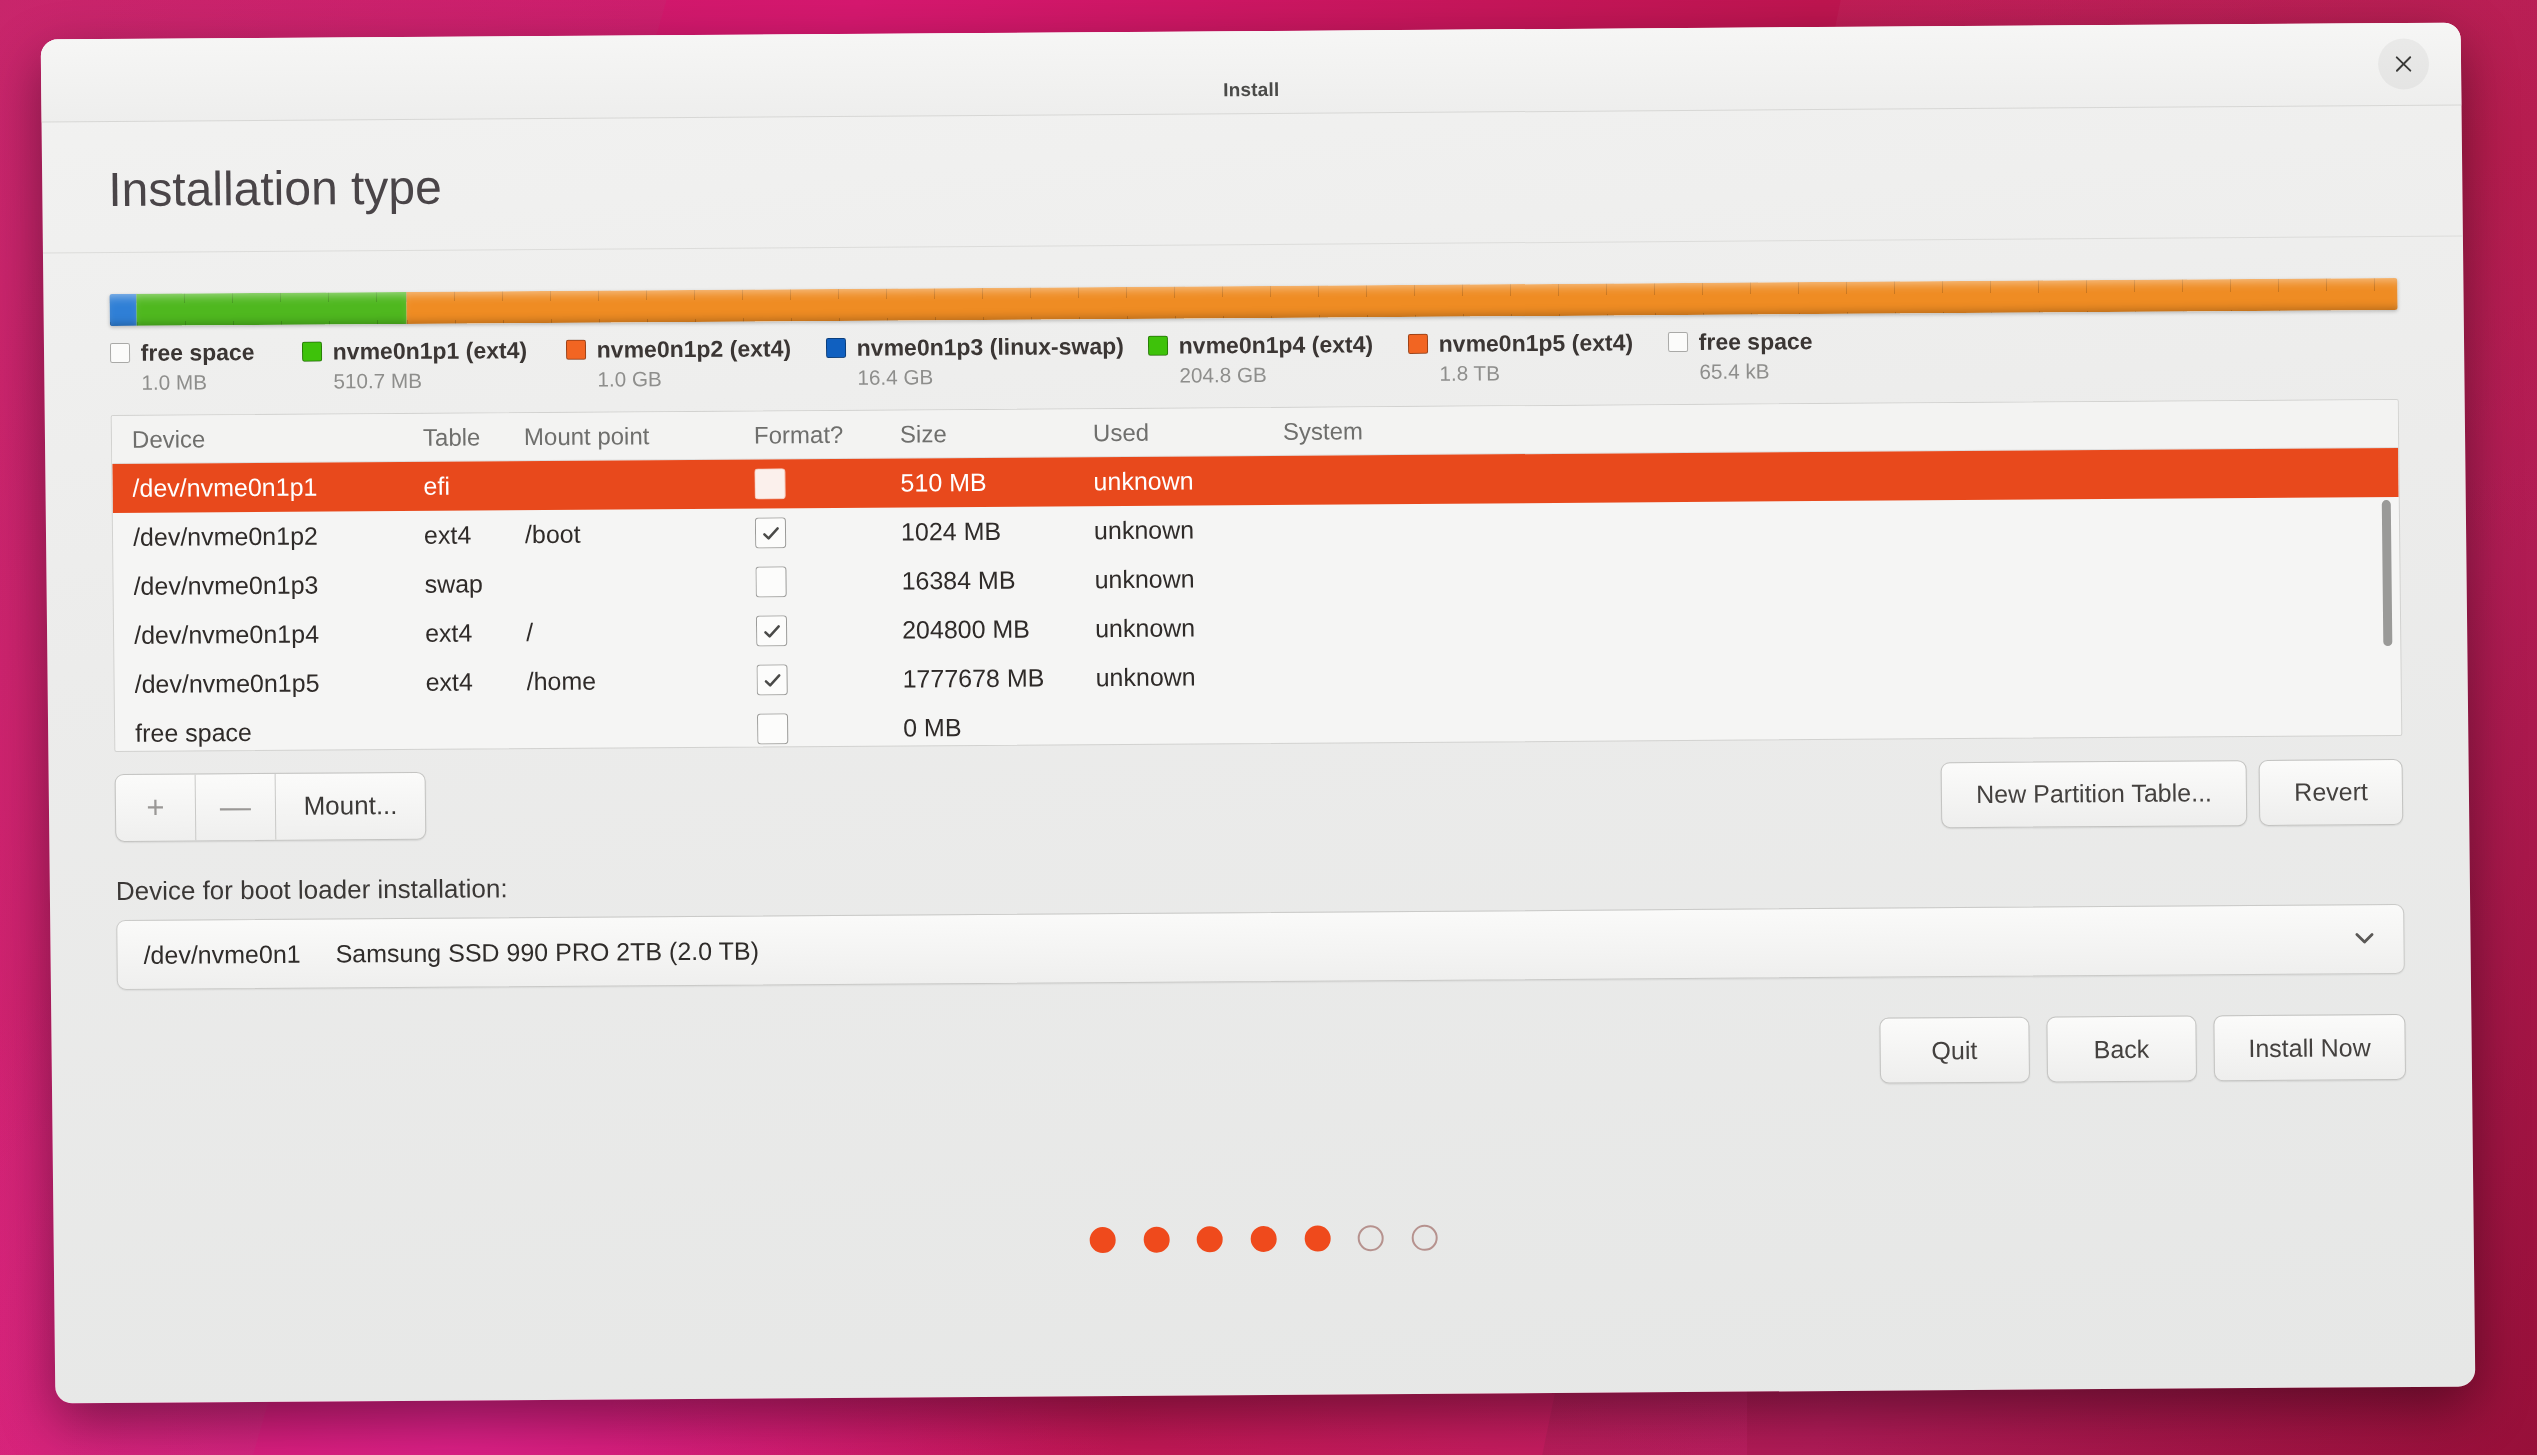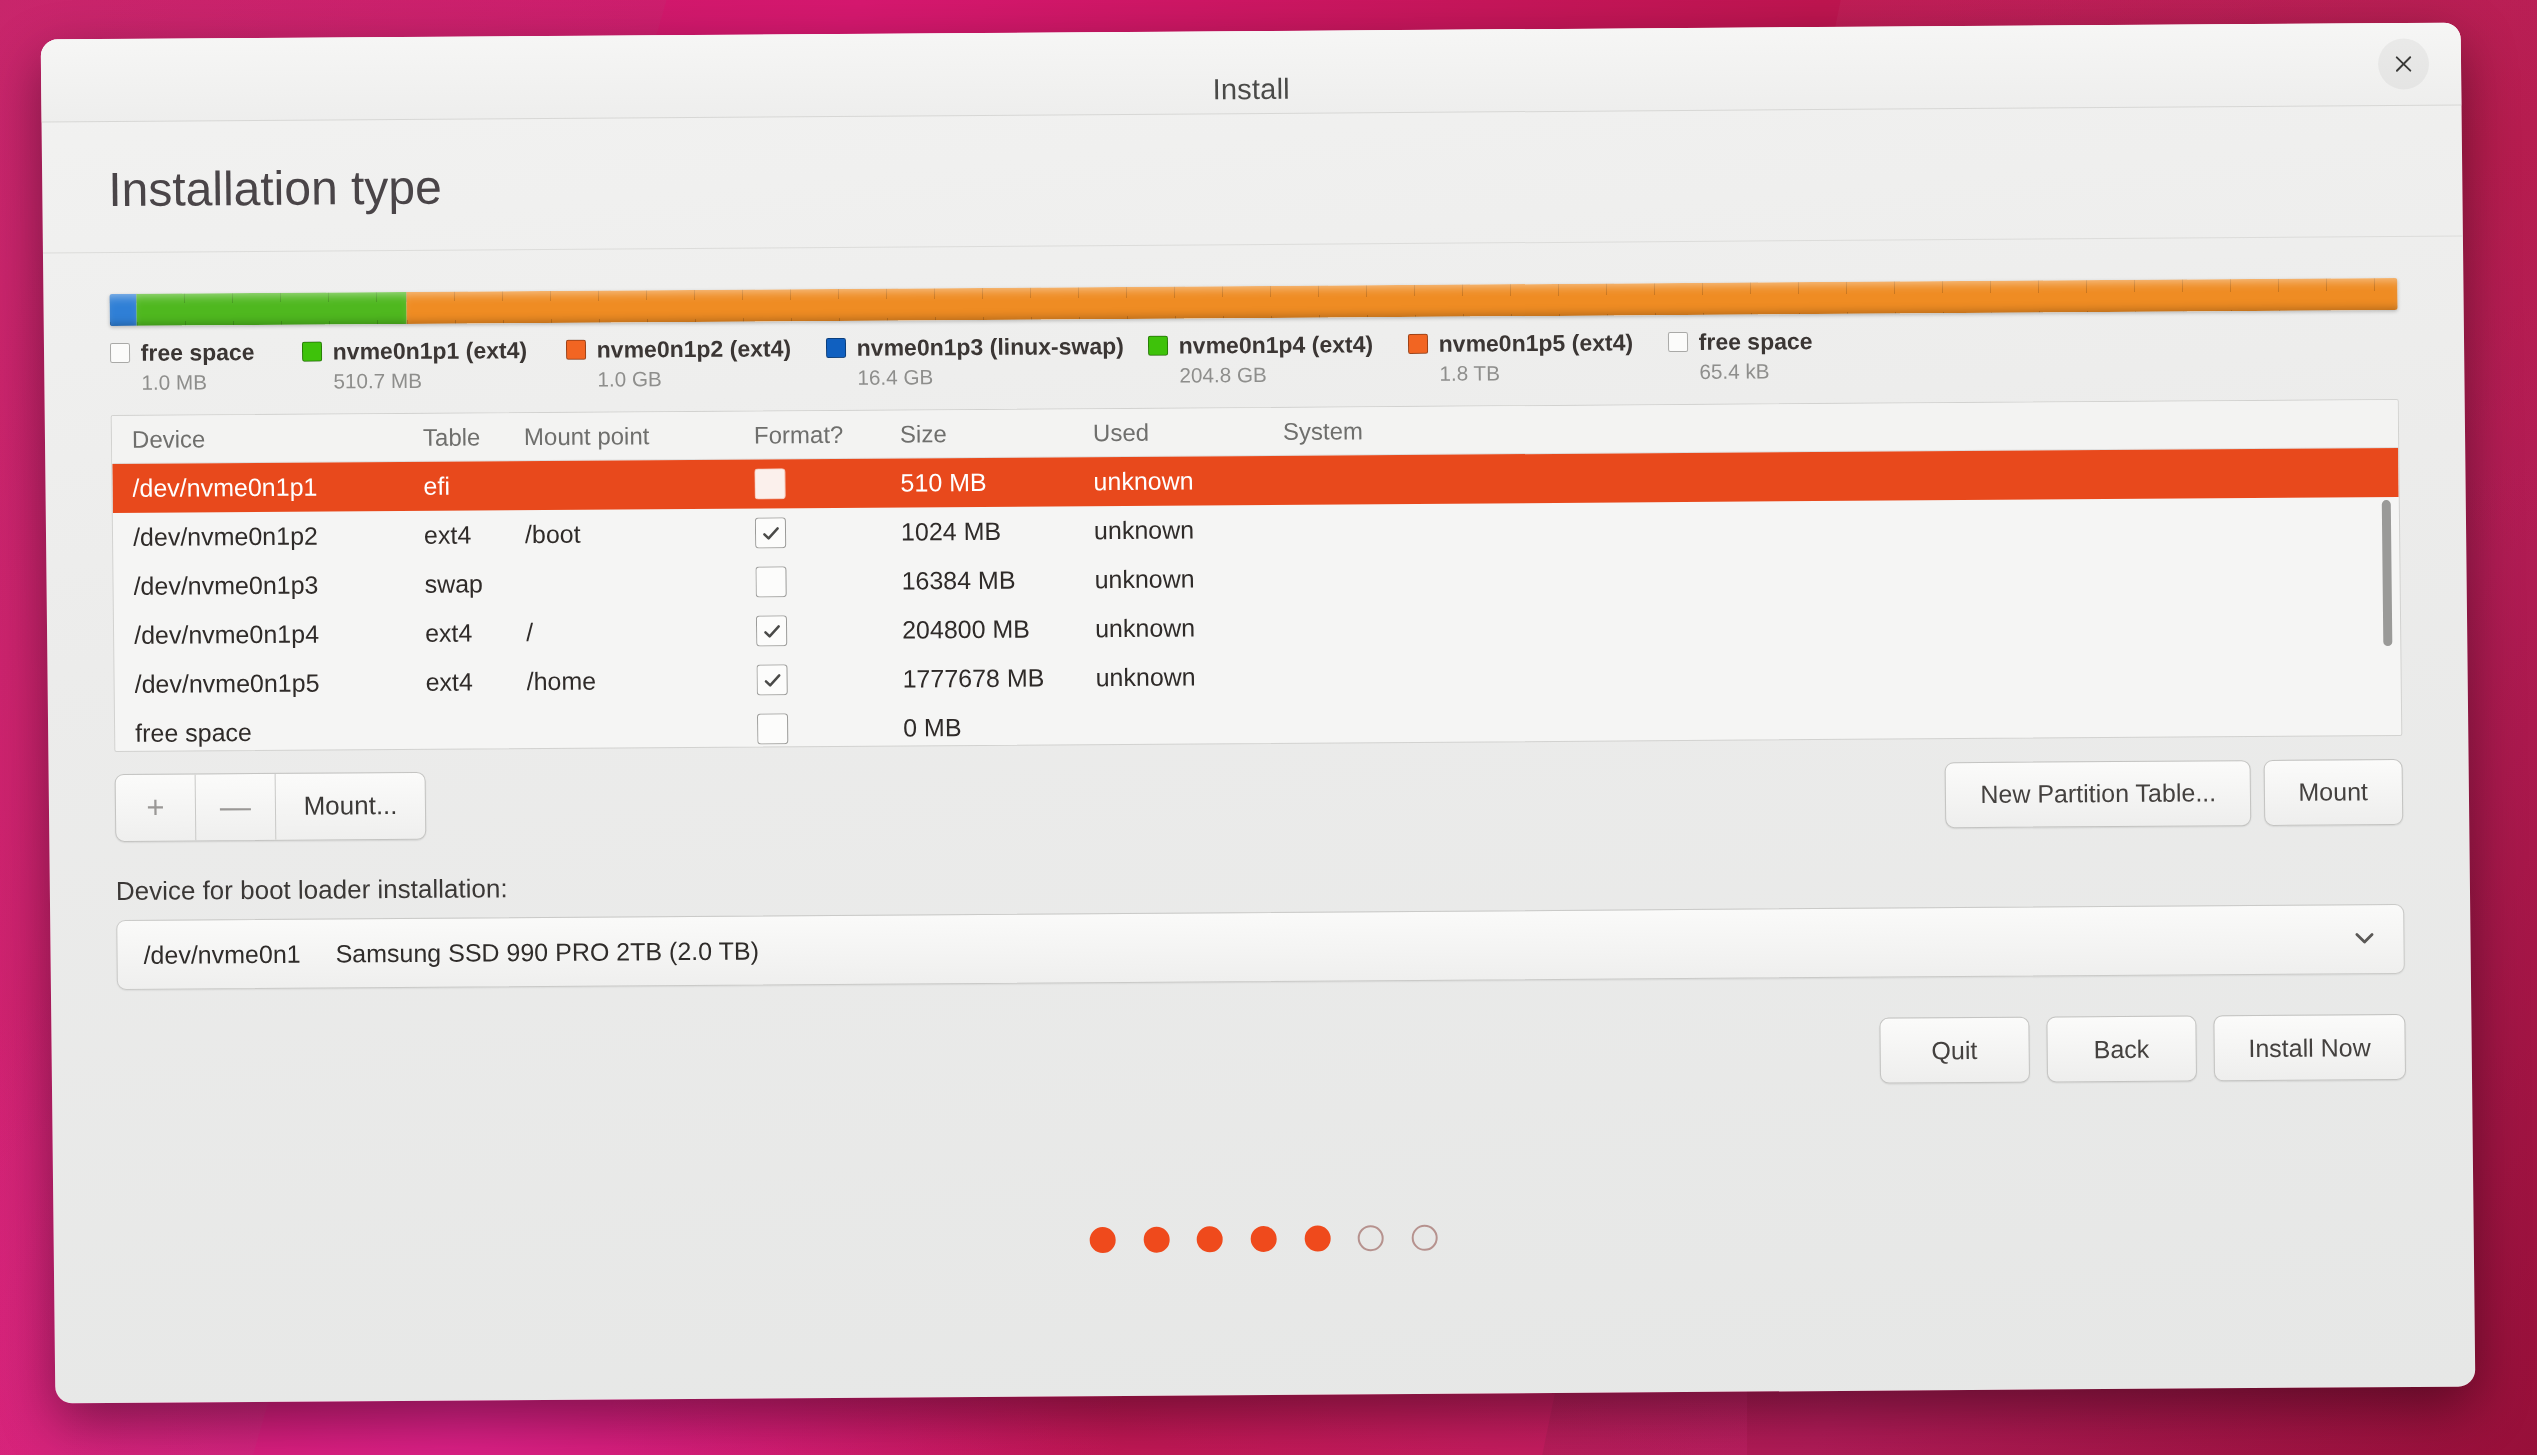--- a/index.html
+++ b/index.html
@@ -41,21 +41,21 @@
   }
 
   
   #titlebar {
     position: relative; height: 83px;
     background: linear-gradient(180deg, #f6f6f5, #eeeeed);
     border-bottom: 0.8px solid #d7d7d5;
     display: flex; align-items: center; justify-content: center;
   }
   #titlebar .ttl {
-    font-size: 29px; font-weight: 400; color: #4a4a48; letter-spacing: 0.2px; margin-top: 35px;
+    font-size: 19px; font-weight: 700; color: #4a4a48; letter-spacing: 0.2px; margin-top: 35px;
   }
   #close-btn {
     position: absolute; right: 32px; top: 50%; transform: translateY(-50%);
     width: 51px; height: 51px; border-radius: 50%;
     background: rgba(0,0,0,0.045);
     display: flex; align-items: center; justify-content: center;
     cursor: pointer; color: #3b3b39;
   }
   #close-btn svg { width: 23px; height: 23px; }
 
@@ -404,21 +404,21 @@
         </div>
         <div class="sbtn">
           <span class="gl">—</span>
         </div>
         <div class="sbtn">
           <span>Mount...</span>
         </div>
       </div>
       <div id="right-tools">
         <div class="btn">New Partition Table...</div>
-        <div class="btn">Mount</div>
+        <div class="btn">Revert</div>
       </div>
     </div>
 
     <div id="boot-label">Device for boot loader installation:</div>
     <div id="boot-select">
       <span id="boot-dev">/dev/nvme0n1</span>
       <span id="boot-desc">Samsung SSD 990 PRO 2TB (2.0 TB)</span>
       <span id="boot-chev">
         <svg viewBox="0 0 24 24" fill="none" stroke="currentColor" stroke-width="2.6" stroke-linecap="round" stroke-linejoin="round">
           <polyline points="5,9 12,16 19,9"></polyline>

